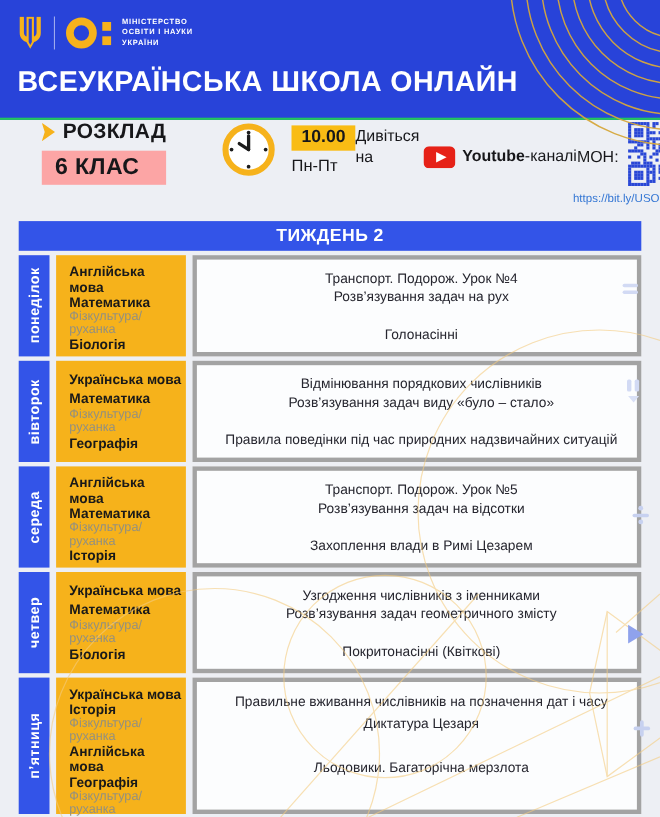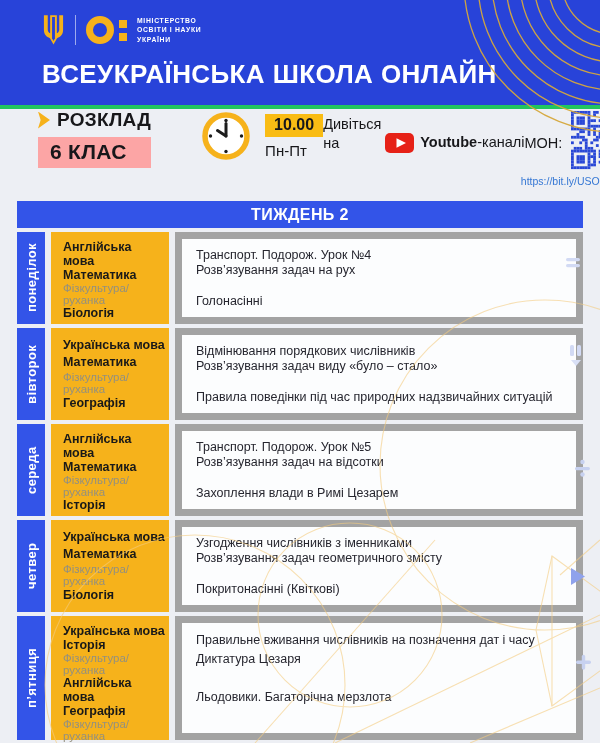--- a/index.html
+++ b/index.html
@@ -1,20 +1,20 @@
 <!DOCTYPE html>
 <html><head>
 <meta charset="utf-8">
 <style>
   html,body{margin:0;padding:0;}
   body{font-family:"Liberation Sans","DejaVu Sans",sans-serif;background:#d8dade;}
   .page{position:relative;width:600px;height:743px;margin:0 auto;background:#EDEFF4;overflow:hidden;}
 
   
-  .hdr{position:relative;height:109px;background:#2843D9;border-bottom:4px solid #22c55e;padding-left:42px;box-sizing:border-box;z-index:2;}
+  .hdr{position:relative;height:109px;background:#2843D9;border-bottom:2px solid #22c55e;padding-left:16px;box-sizing:border-box;z-index:2;}
   .brand{display:flex;align-items:center;gap:10px;padding-top:15px;}
   .brand .sep{width:1px;height:30px;background:rgba(255,255,255,.55);}
   .o-logo{display:flex;align-items:center;}
   .o-ring{width:14px;height:14px;border:7px solid #F6B21B;border-radius:50%;}
   .o-colon{display:flex;flex-direction:column;gap:5px;margin-left:5px;}
   .o-colon i{display:block;width:8px;height:8px;background:#F6B21B;}
   .ministry{color:#fff;font-weight:bold;font-size:6.8px;letter-spacing:.7px;line-height:1.35;text-transform:uppercase;}
   .title{color:#fff;font-weight:bold;font-size:26px;letter-spacing:.4px;margin-top:14px;}
 
   
@@ -35,21 +35,21 @@
   .yt-bold{font-weight:bold;}
   .link{margin-top:4px;font-size:10.5px;color:#3577D4;text-decoration:none;}
 
   
   .tbl{position:relative;margin:0 17px;z-index:2;}
   .weekbar{height:27px;background:#3354E8;color:#fff;font-size:16px;font-weight:bold;letter-spacing:.4px;display:flex;align-items:center;justify-content:center;margin-bottom:4px;}
   .day-row{display:flex;gap:6px;margin-bottom:4px;height:92px;}
   .day-row.tall{height:124px;}
   .day-label{width:28px;background:#3354E8;color:#fff;font-weight:bold;font-size:13px;letter-spacing:.4px;display:flex;align-items:center;justify-content:center;writing-mode:vertical-rl;transform:rotate(180deg);}
   .subjects{width:118px;background:#F6B21B;display:flex;flex-direction:column;padding:8px 4px 8px 12px;box-sizing:border-box;}
-  .topics{flex:1;background:rgba(255,255,255,.84);border:7px solid #a3a3a3;display:flex;flex-direction:column;padding:8px 6px 8px 14px;box-sizing:border-box;}
+  .topics{flex:1;background:rgba(255,255,255,.84);border:4px solid #a3a3a3;display:flex;flex-direction:column;padding:8px 6px 8px 14px;box-sizing:border-box;align-items:center;}
   .line{flex:1;display:flex;align-items:center;}
   .subj{font-size:12.5px;font-weight:bold;color:#191919;}
   .subj.muted{font-size:11.5px;font-weight:normal;color:#93907F;}
   .topic{font-size:12.5px;color:#26262F;}
 
   
   .deco{position:absolute;inset:0;z-index:5;pointer-events:none;}
 </style>
 </head>
 <body>

